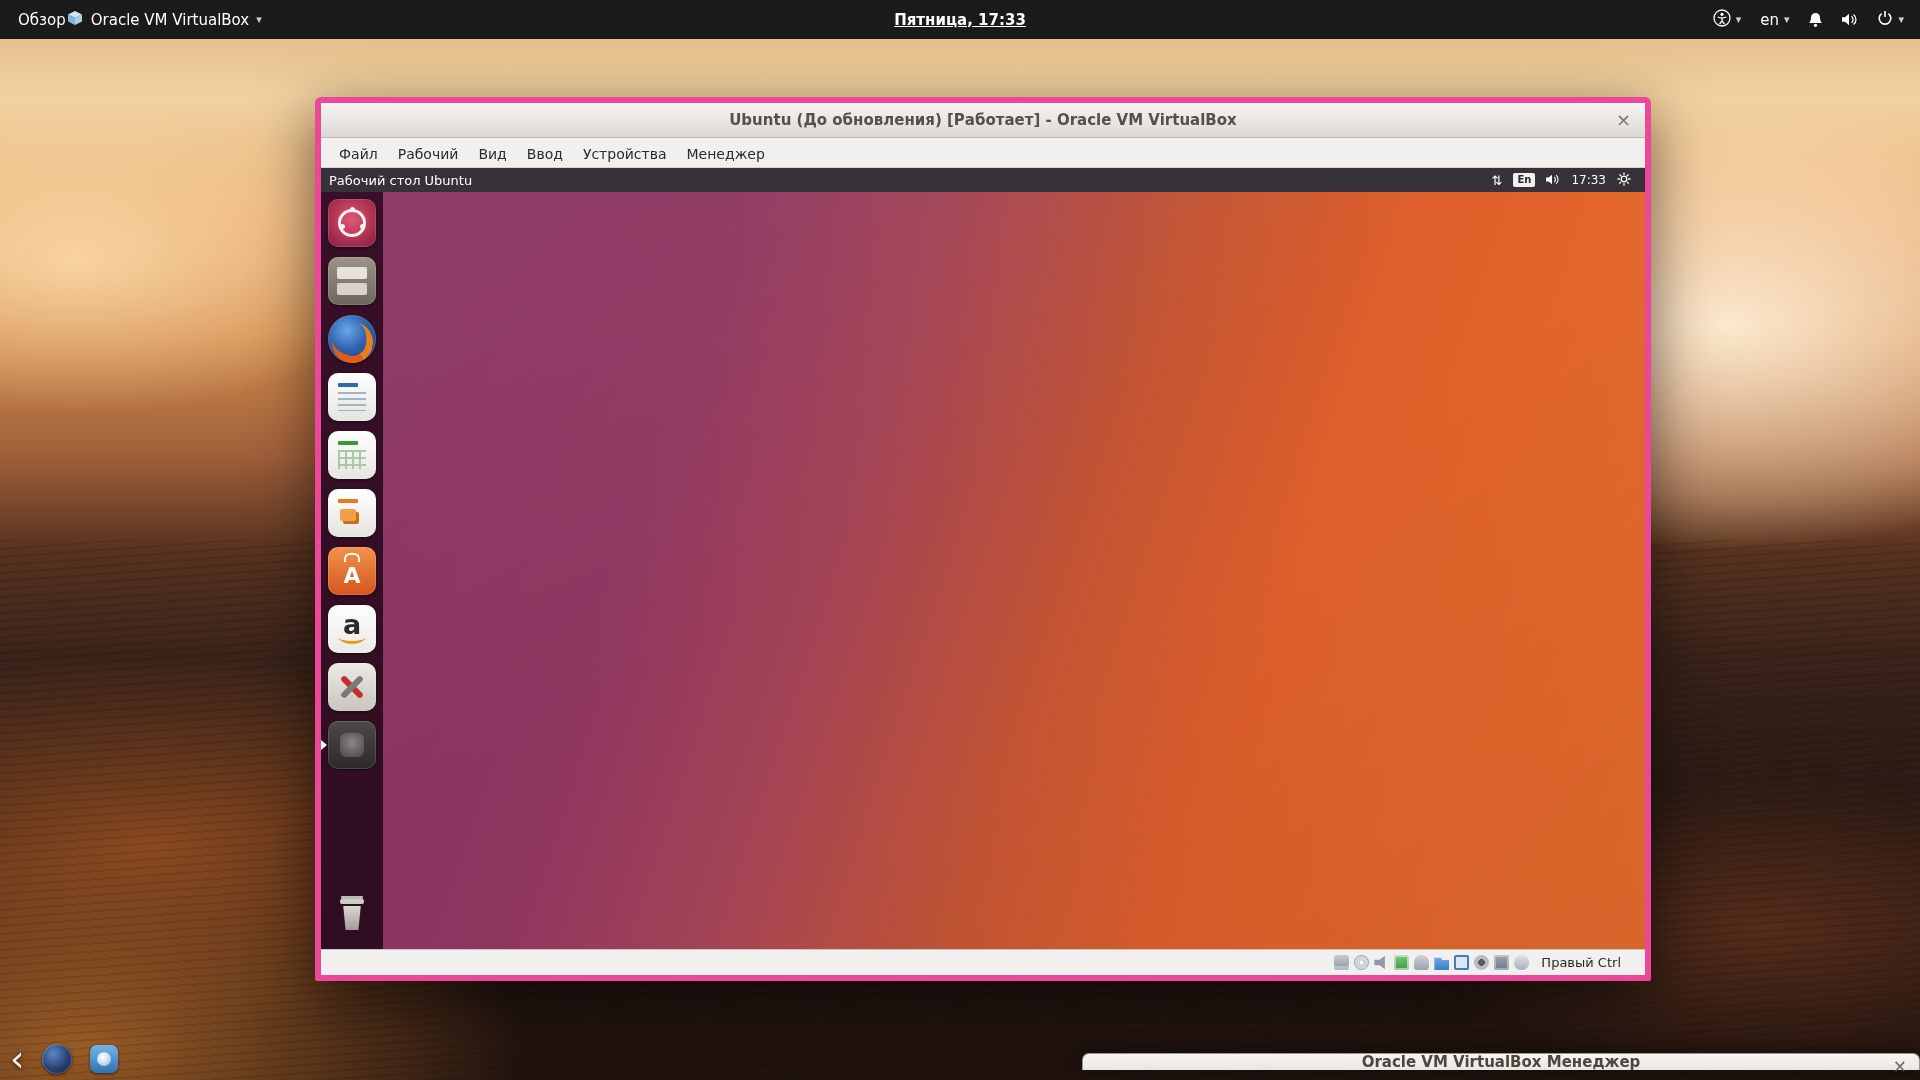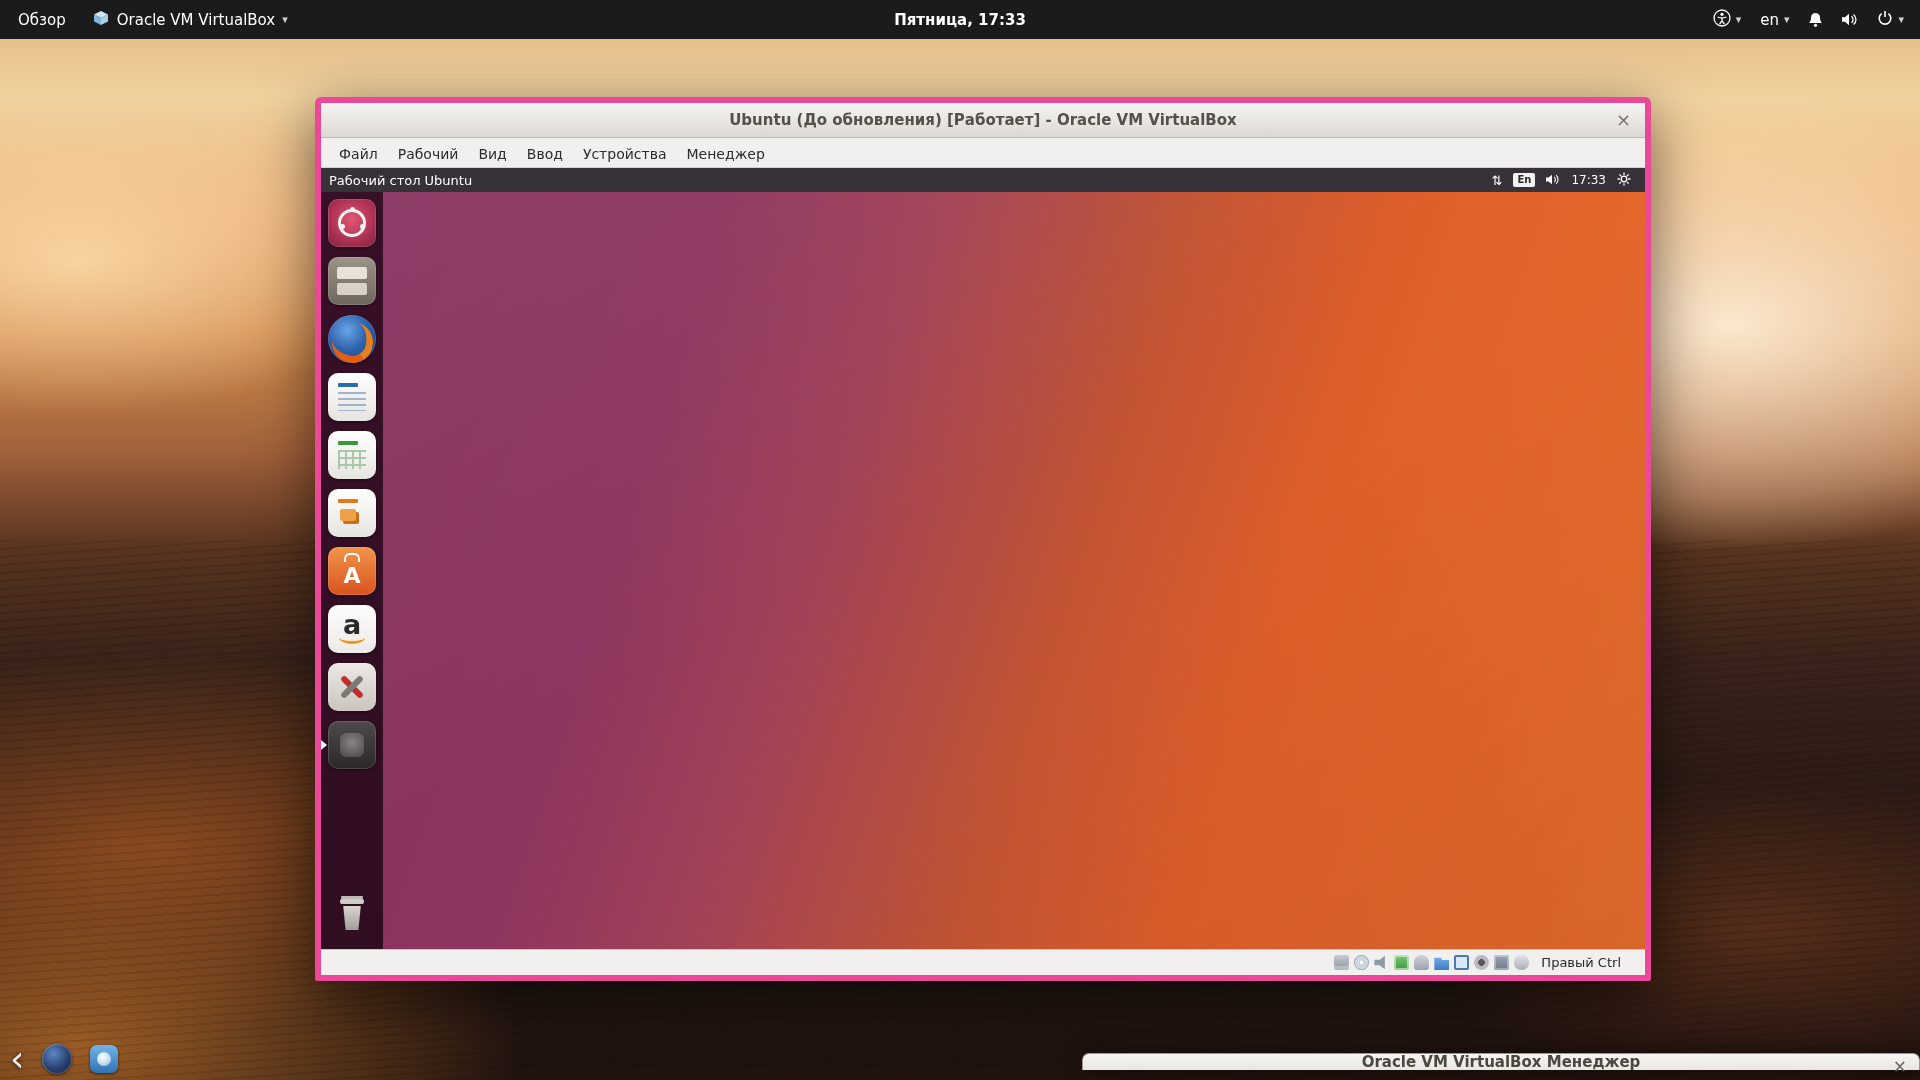--- a/index.html
+++ b/index.html
@@ -16,24 +16,24 @@
       radial-gradient(ellipse 620px 300px at 4% 97%, rgba(235,140,52,.6), transparent 72%),
       radial-gradient(ellipse 520px 220px at 92% 86%, rgba(130,66,34,.5), transparent 70%),
       linear-gradient(180deg,#e0b47f 0%,#f0d2a0 9%,#eab077 20%,#d28c4e 31%,#a0603a 42%,#57331f 51%,#3a231a 61%,#2b1a14 74%,#20130f 100%);
   }
   .sea-streaks { position:absolute; left:0; right:0; top:50%; bottom:0; opacity:.28;
     background:repeating-linear-gradient(176deg, rgba(0,0,0,.35) 0 2px, transparent 2px 8px); }
 
   
   .topbar { position:absolute; left:0; top:0; width:1920px; height:39px; background:#1b1b1b;
     color:#fff; display:flex; align-items:center; z-index:10; font-size:15px; }
-  .tb-left { display:flex; align-items:center; gap:26px; padding-left:18px; }
+  .tb-left { display:flex; align-items:center; padding-left:18px; }
   .tb-item { display:flex; align-items:center; gap:7px; color:#fff; }
   .caret { font-size:11px; color:#cfcfcf; }
-  .tb-clock { position:absolute; left:50%; transform:translateX(-50%); font-weight:bold; }
+  .tb-clock { position:absolute; left:50%; transform:translateX(-50%); font-weight:bold;text-decoration:underline; }
   .tb-right { margin-left:auto; display:flex; align-items:center; gap:19px; padding-right:16px; }
   .tb-right .tb-item { gap:5px; }
 
   
   .dock { position:absolute; left:0; bottom:0; height:42px; display:flex; align-items:center; gap:18px; padding-left:10px; z-index:5; }
   .chev { color:#f2f2f2; font-size:36px; line-height:30px; text-shadow:0 1px 4px rgba(0,0,0,.7); }
   .d1 { width:30px; height:30px; border-radius:50%;
     background:radial-gradient(circle at 38% 32%, #5d87c6 0%, #27406f 55%, #101c38 100%);
     box-shadow:0 1px 3px rgba(0,0,0,.6), inset 0 0 0 1px rgba(255,255,255,.22); }
   .d2 { width:28px; height:28px; border-radius:7px; position:relative;

